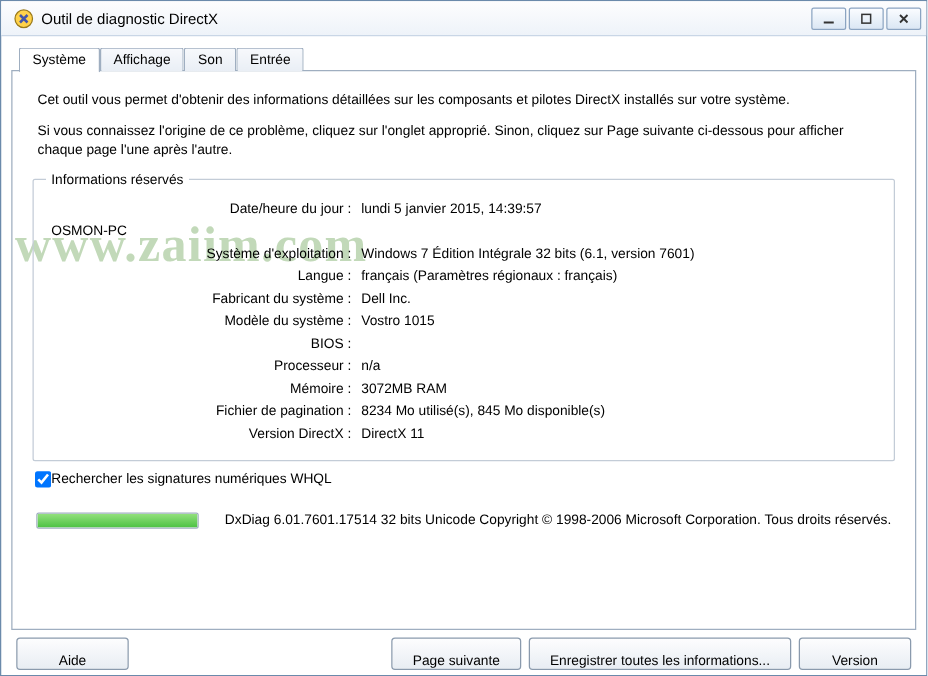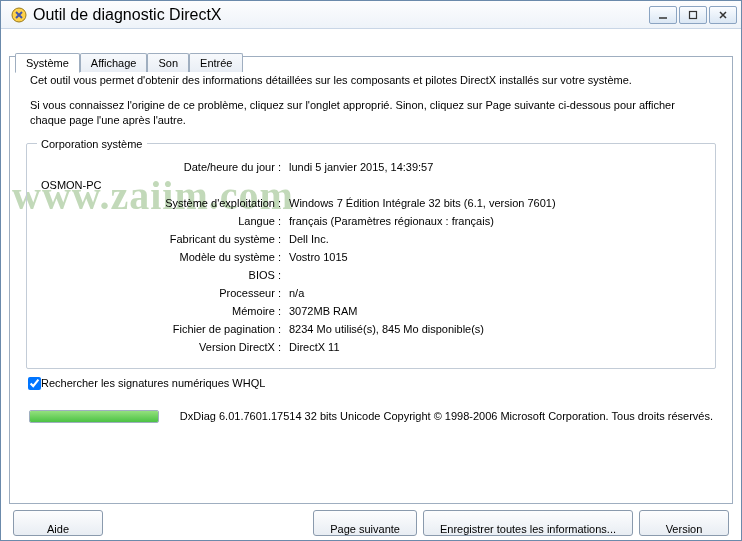--- a/index.html
+++ b/index.html
@@ -1,25 +1,25 @@
 <!DOCTYPE html>
 <html><head>
 <meta charset="utf-8">
 <style>
   * { box-sizing: border-box; font-family: "Segoe UI", Tahoma, sans-serif; font-size: 11px; }
   body { margin: 0; background: #fff; }
   .window { width: 742px; height: 541px; border: 1px solid #6b8aab; background: #fff; position: relative; }
   .titlebar { height: 28px; background: linear-gradient(#fdfdfe, #eef3f9); border-bottom: 1px solid #c9d6e6; display: flex; align-items: center; padding: 0 4px; }
   .titlebar .icon { width: 16px; height: 16px; margin: 0 6px; }
-  .title { flex: 1; color: #000; font-size: 16px; }
+  .title { flex: 1; color: #000; font-size: 12px; }
   .winbtns { display: flex; gap: 2px; }
   .winbtn { width: 28px; height: 18px; border: 1px solid #8ba4c2; border-radius: 2px; background: linear-gradient(#fafcff,#dbe7f4); display: flex; align-items: center; justify-content: center; cursor: pointer; }
   .winbtn svg { width: 10px; height: 10px; }
   .client { position: absolute; top: 28px; left: 0; right: 0; bottom: 0; padding: 8px; }
-  .tabstrip { display: flex; position: relative; top: 16px; z-index: 2; margin-left: 6px; }
+  .tabstrip { display: flex; position: relative; top: 1px; z-index: 2; margin-left: 6px; }
   .tab { padding: 3px 10px; border: 1px solid #9faec0; border-bottom: none; background: linear-gradient(#f7f9fc,#e9eef5); margin-right: 0px; cursor: pointer; border-top-left-radius: 2px; border-top-right-radius: 2px; }
   .tab.active { background: #fff; position: relative; border-bottom: 1px solid #fff; margin-bottom: -1px; }
   .panel { border: 1px solid #9faec0; background: #fff; padding: 12px 14px 8px 14px; position: relative; height: 448px; }
   .intro { margin: 4px 6px 8px 6px; }
   .intro p { margin: 0 0 10px 0; line-height: 1.35; }
   .watermark { position: absolute; top: 115px; left: 2px; right: 0; text-align: left; font-size: 40px; font-weight: bold; font-family: Georgia, "Times New Roman", serif; color: rgba(120,170,100,0.45); letter-spacing: 1px; pointer-events: none; z-index: 0; }
   fieldset.group { border: 1px solid #c3ccd7; border-radius: 2px; margin: 4px 2px 8px 2px; padding: 8px 10px 12px 10px; position: relative; z-index: 1; }
   fieldset.group legend { padding: 0 4px; }
   .info-row { display: flex; line-height: 18px; }
   .info-label { width: 248px; text-align: right; padding-right: 4px; }
@@ -75,21 +75,21 @@
 
     <div class="panel">
       <div class="watermark">www.zaiim.com</div>
 
       <div class="intro">
         <p>Cet outil vous permet d'obtenir des informations détaillées sur les composants et pilotes DirectX installés sur votre système.</p>
         <p>Si vous connaissez l'origine de ce problème, cliquez sur l'onglet approprié. Sinon, cliquez sur Page suivante ci-dessous pour afficher chaque page l'une après l'autre.</p>
       </div>
 
       <fieldset class="group">
-        <legend>Corporation système</legend>
+        <legend>Informations réservés</legend>
         <div id="info-rows">
             <div class="info-row">
               <div class="info-label">Date/heure du jour :</div>
               <div class="info-value">lundi 5 janvier 2015, 14:39:57</div>
             </div>
             <div class="info-row">
               <div class="info-value">OSMON-PC</div>
             </div>
             <div class="info-row">
               <div class="info-label">Système d'exploitation :</div>

